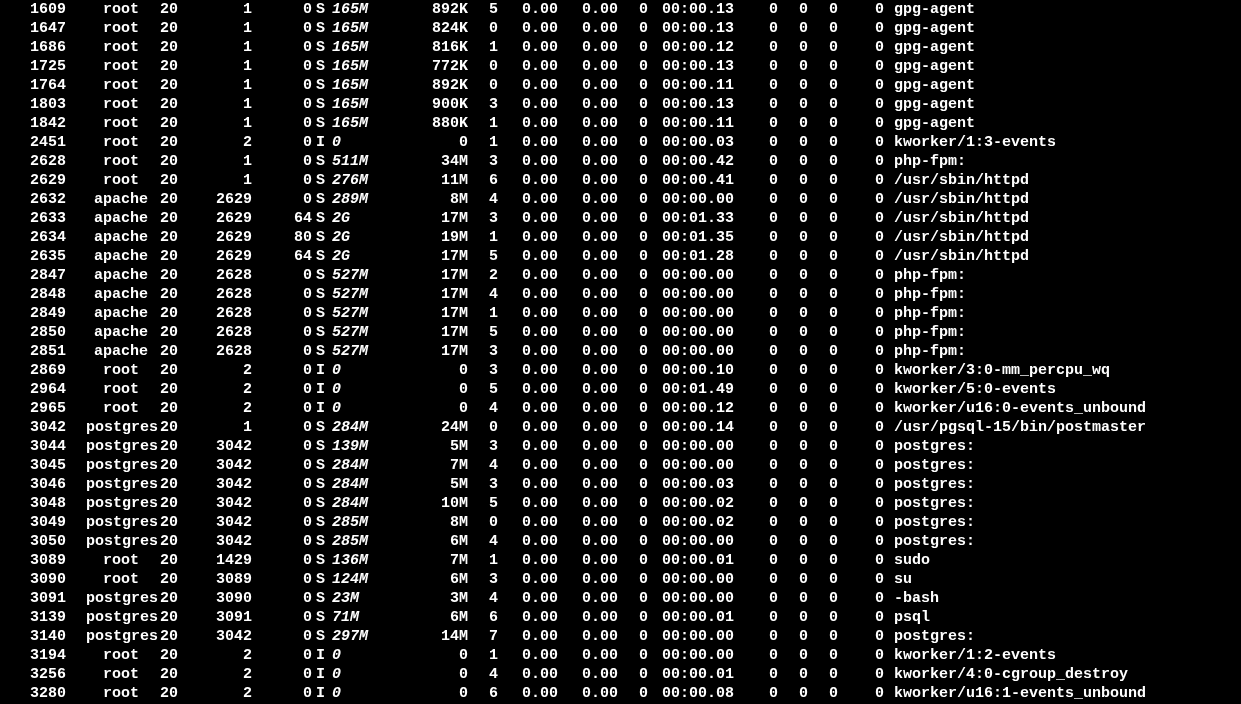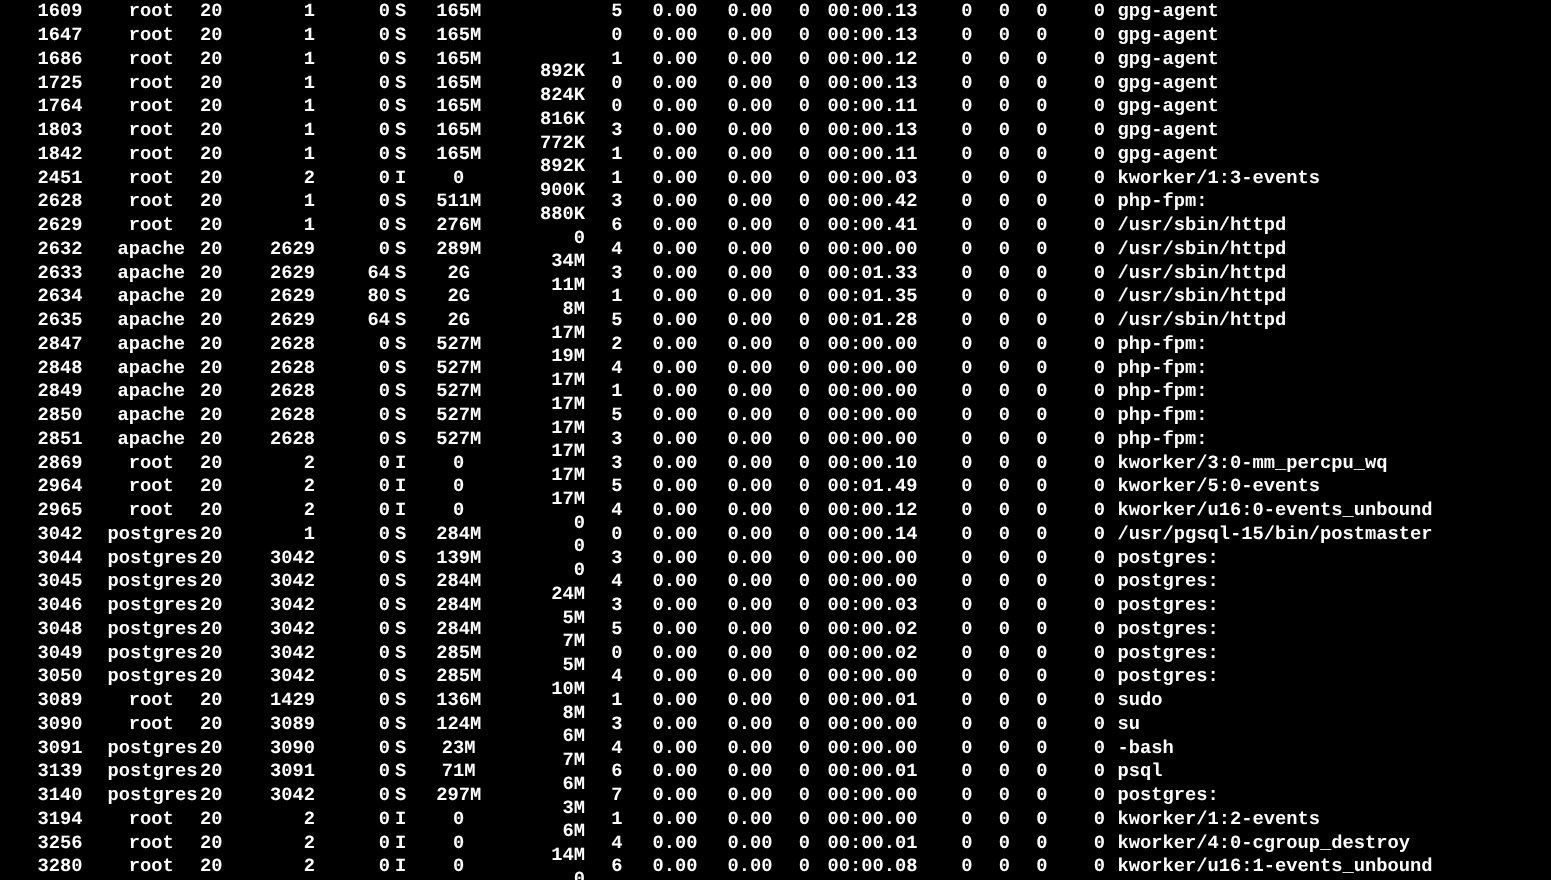--- a/index.html
+++ b/index.html
@@ -20,22 +20,22 @@
     white-space: pre;
   }
   .row { display: block; height: 19px; }
   .c { display: inline-block; vertical-align: top; }
   .pid  { width: 48px;  text-align: right; margin-left: 18px; }
   .user { width: 90px;  text-align: center; padding-left: 20px; box-sizing: border-box;}
   .pr   { width: 26px;  text-align: center; }
   .ppid { width: 70px;  text-align: right; }
   .ni   { width: 60px;  text-align: right; }
   .s    { width: 20px;  text-align: left; padding-left:4px; box-sizing:border-box;}
-  .virt { width: 70px;  text-align: center; }
-  .res  { width: 66px;  text-align: right; margin-top: 48px; }
+  .virt { width: 70px;  text-align: left; font-style: italic; }
+  .res  { width: 66px;  text-align: right; }
   .n3   { width: 30px;  text-align: right; }
   .cpu  { width: 60px;  text-align: right; }
   .mem  { width: 60px;  text-align: right; }
   .n4   { width: 30px;  text-align: right; }
   .time { width: 100px; text-align: center; }
   .z1   { width: 30px;  text-align: right; }
   .z2   { width: 30px;  text-align: right; }
   .z3   { width: 30px;  text-align: right; }
   .z4   { width: 46px;  text-align: right; }
   .cmd  { padding-left: 10px; text-align: right; }

